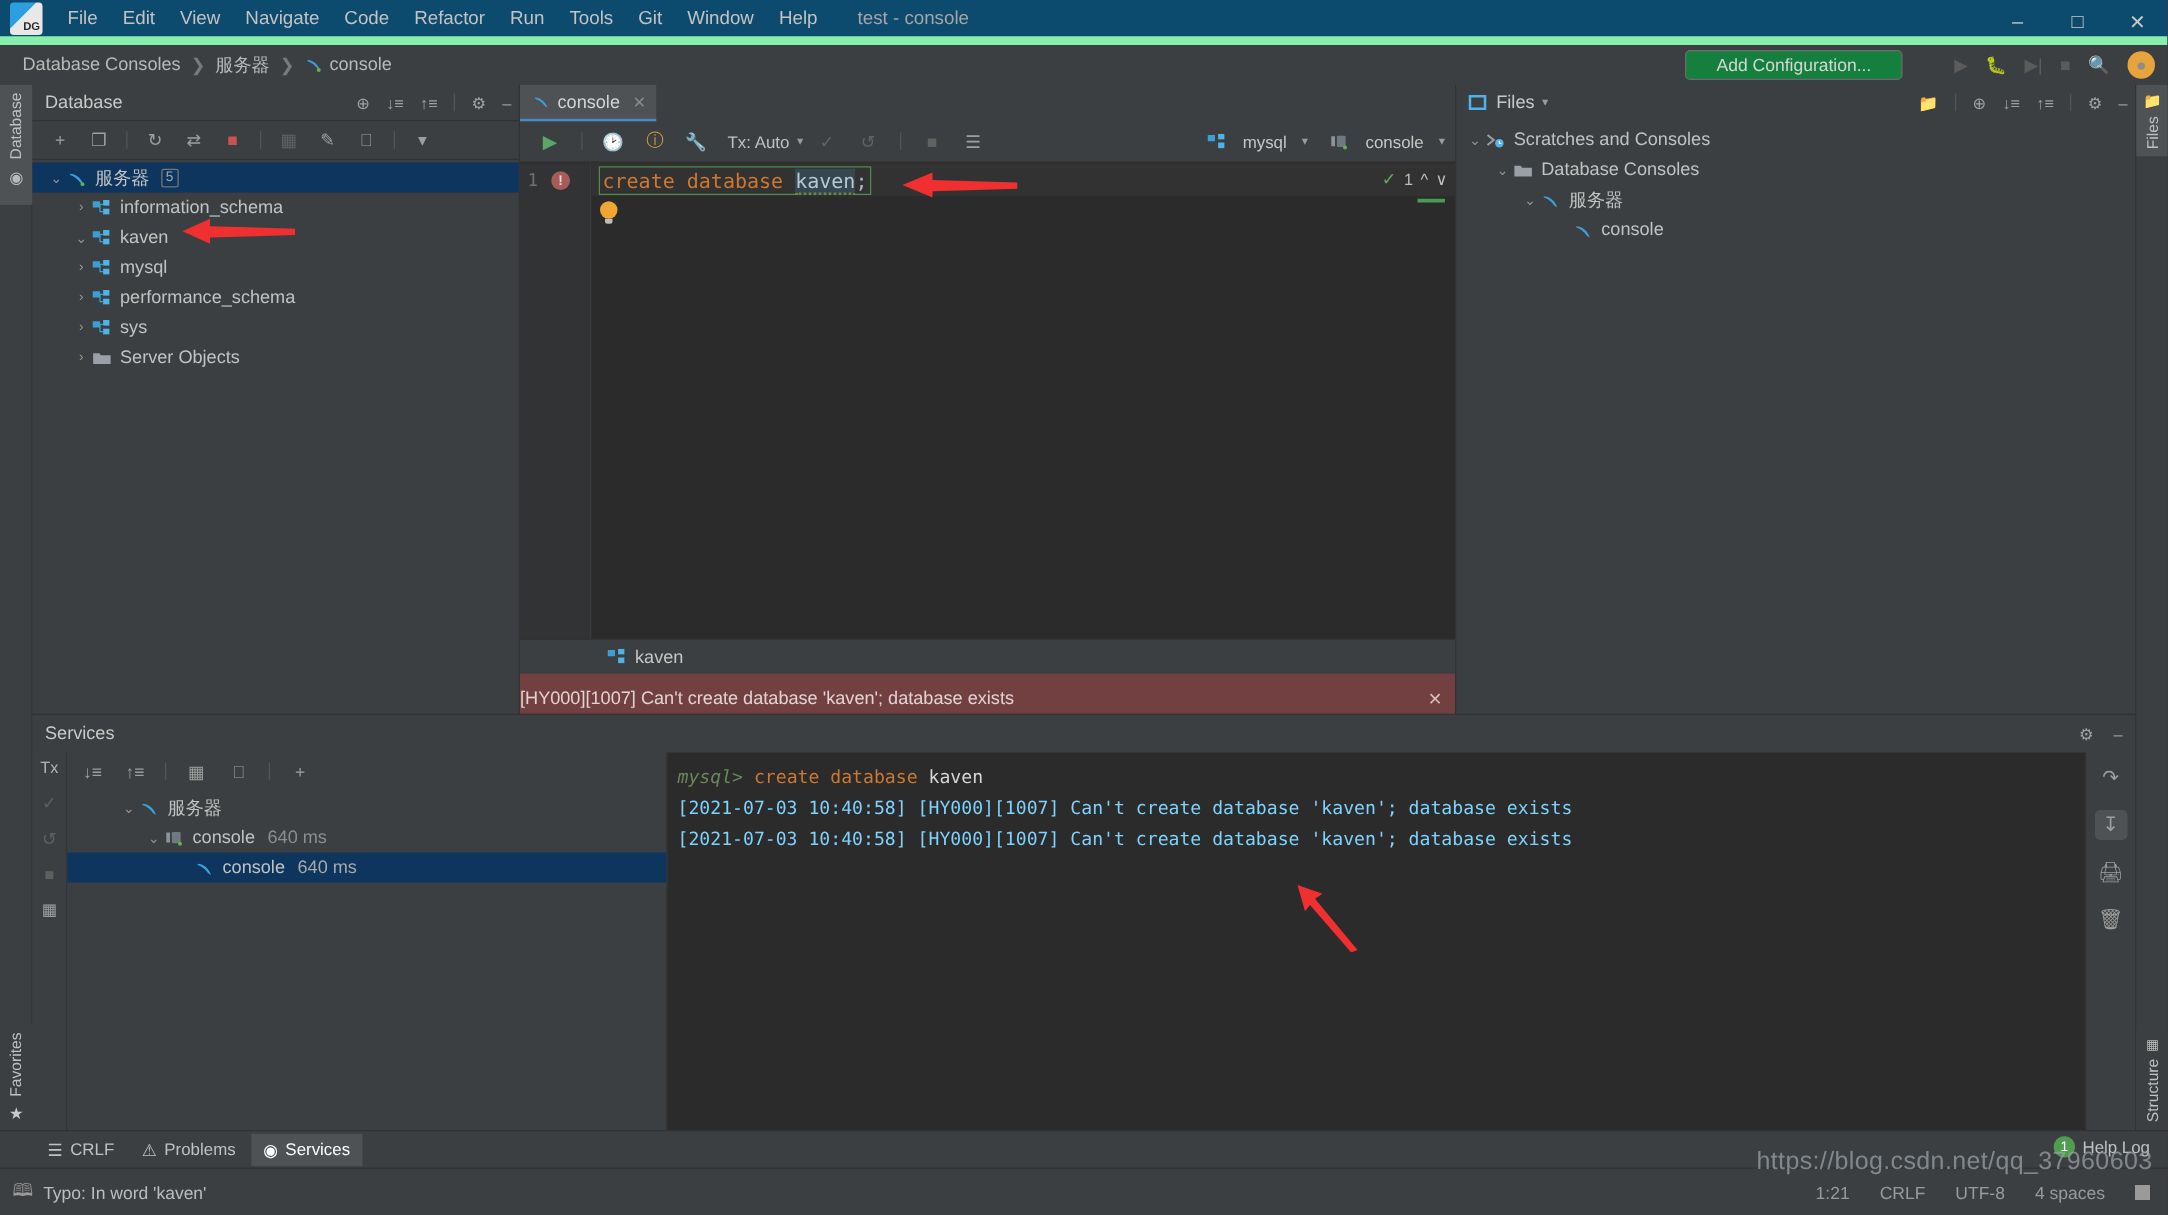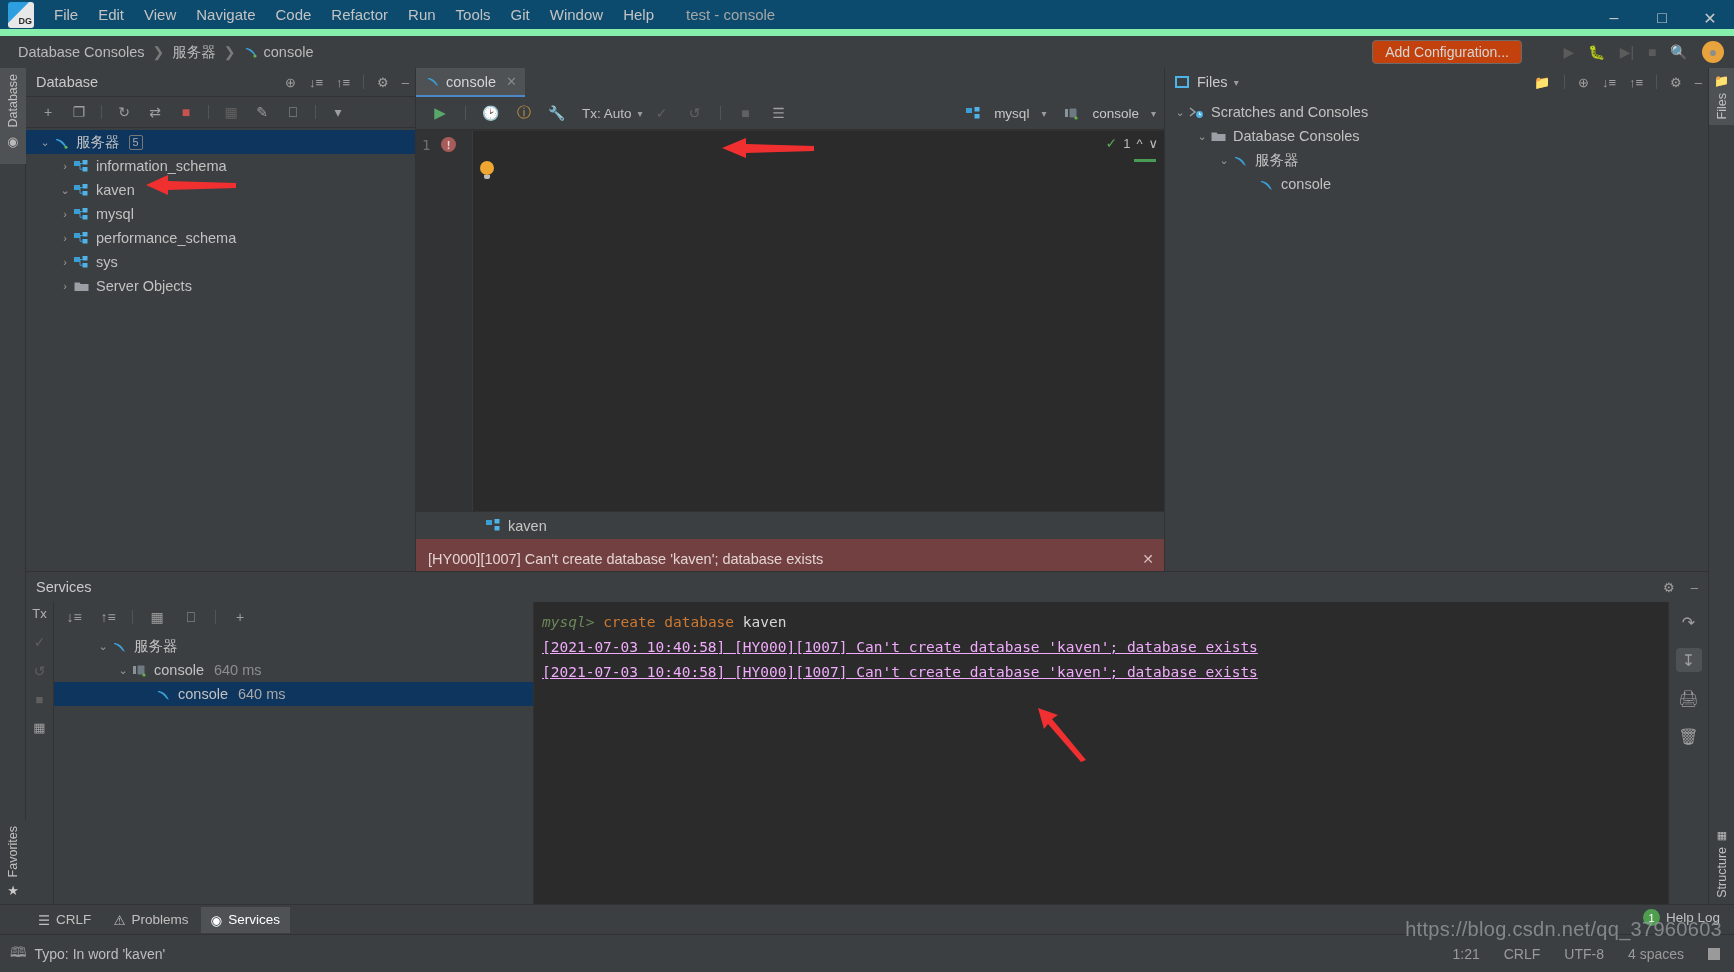--- a/index.html
+++ b/index.html
@@ -46,22 +46,22 @@
   .crumbs { display:flex; align-items:center; margin-left:18px; font-size:14.5px; }
   .crumb { color:#b9b9b9; }
   .crumbsep { color:#7a7a7a; margin:0 8px; font-size:14px; }
   .dolphin {
     display:inline-block; width:14px; height:14px; margin-right:6px;
     position:relative; vertical-align:-2px;
   }
   .dolphin svg { display:block; }
   .addconfig {
     position:absolute; right:212px; top:4px; height:24px;
-    padding:0 12px; border:1px solid #6b6b6b; border-radius:4px;
-    background:#c2410c; color:#d6d6d6; font-size:14px;
+    padding:0 24px; border:1px solid #6b6b6b; border-radius:4px;
+    background:#15803d; color:#d6d6d6; font-size:14px;
     display:flex; align-items:center;text-align:right;
   }
   .navicons { position:absolute; right:10px; top:0; height:32px; display:flex; align-items:center; gap:14px; }
   .navicons span { color:#8d8d8d; font-size:14px; }
   .navicons .run { color:#5b5b5b; }
   .av {
     width:22px;height:22px;border-radius:50%;background:#e8a33d;
     display:flex;align-items:center;justify-content:center;color:#3c3f41;font-size:13px;
   }
 
@@ -183,21 +183,21 @@
     font-size:13px; color:#bdbdbd;
   }
   .greenchk { color:#5aa85a; font-size:14px; }
   .greenbar { position:absolute; right:8px; top:28px; width:22px;height:3px;background:#499c54;}
   .resulttab {
     height:28px; background:#3c3f41; display:flex; align-items:center;
     padding-left:70px; font-size:14.5px; color:#c5c5c5; border-top:1px solid #323232;
   }
   .errbar {
     height:39px; background:#724040; display:flex; align-items:center;
-    padding-left:12px; font-size:14.5px; color:#e3d3d3; position:relative;
+    padding-left:0; font-size:14.5px; color:#e3d3d3; position:relative;
   }
   .errbar .x { position:absolute; right:10px; color:#d9bcbc; font-size:14px; }
 
   
   .filespanel {
     position:absolute; right:26px; top:68px; width:544px; height:503px;
     background:#3c3f41; border-left:1px solid #323232;
   }
   .fphead { height:28px; display:flex; align-items:center; padding-left:10px; position:relative; font-size:14.5px; color:#c9c9c9;}
   .ftree { font-size:14.5px; padding-top:4px; }
@@ -218,21 +218,21 @@
   .svctree { font-size:14.5px; padding-top:2px; }
   .console {
     flex:1; background:#2b2b2b; padding:8px 0 0 8px;
     font-family:"DejaVu Sans Mono", monospace; font-size:14.5px; line-height:25px;
     position:relative;
   }
   .cl-info { color:#bbbbbb; }
   .cl-prompt { color:#6a8759; font-style:italic; }
   .cl-sql { color:#cc7832; }
   .cl-plain { color:#d6d6d6; }
-  .cl-err { color:#f0abfc;text-decoration:underline; }
+  .cl-err { color:#7dd3fc; }
   .svcright {
     width:40px; background:#3c3f41; display:flex;flex-direction:column;align-items:center;
     padding-top:8px; gap:14px; border-left:1px solid #323232;
   }
   .svcright .sq { width:26px;height:24px;display:flex;align-items:center;justify-content:center;color:#9e9e9e;}
   .svcright .sq.active { background:#4e5254; border-radius:4px; }
 
   
   .bottomtabs {
     position:absolute; left:0; top:904px; width:1734px; height:30px;
@@ -497,20 +497,23 @@
           <span>console</span>
           <span class="chev">▾</span>
         </span>
       </span>
     </div>
 
     <div class="codearea">
       <div class="gutter"></div>
       <div class="lineno">1</div>
       <div class="errcircle">!</div>
+      <div class="codeline">
+        <span class="codebox"><span class="kw">create database</span><span class="punc"> </span><span class="ident">kaven</span><span class="punc">;</span></span>
+      </div>
       <div class="bulb"></div>
       <div class="inspect">
         <span class="greenchk">✓</span>
         <span>1</span>
         <span>^</span>
         <span>∨</span>
       </div>
       <div class="greenbar"></div>
     </div>
 

